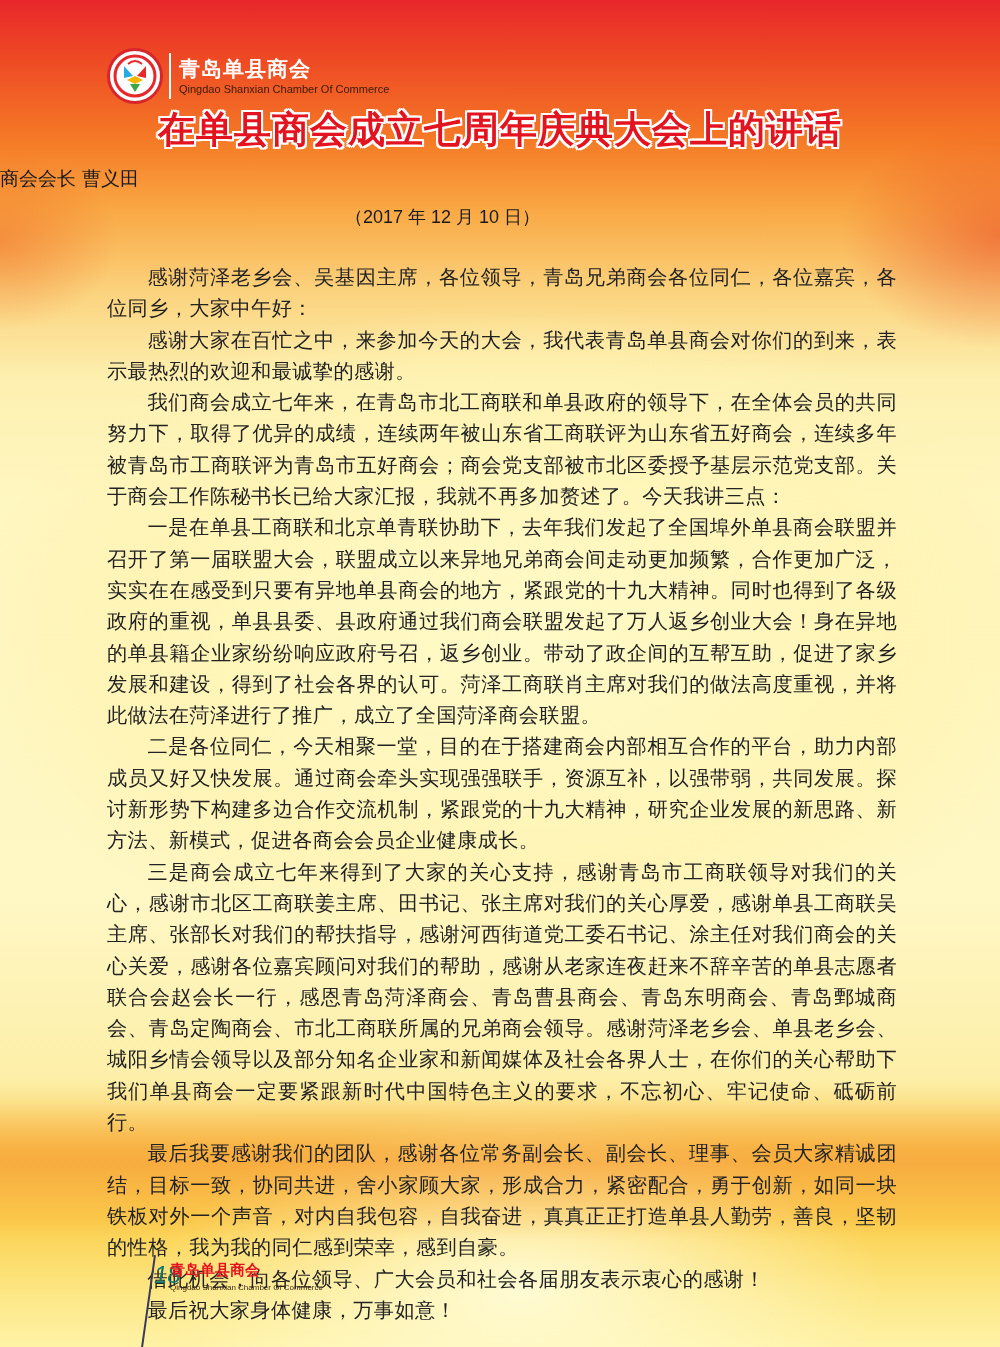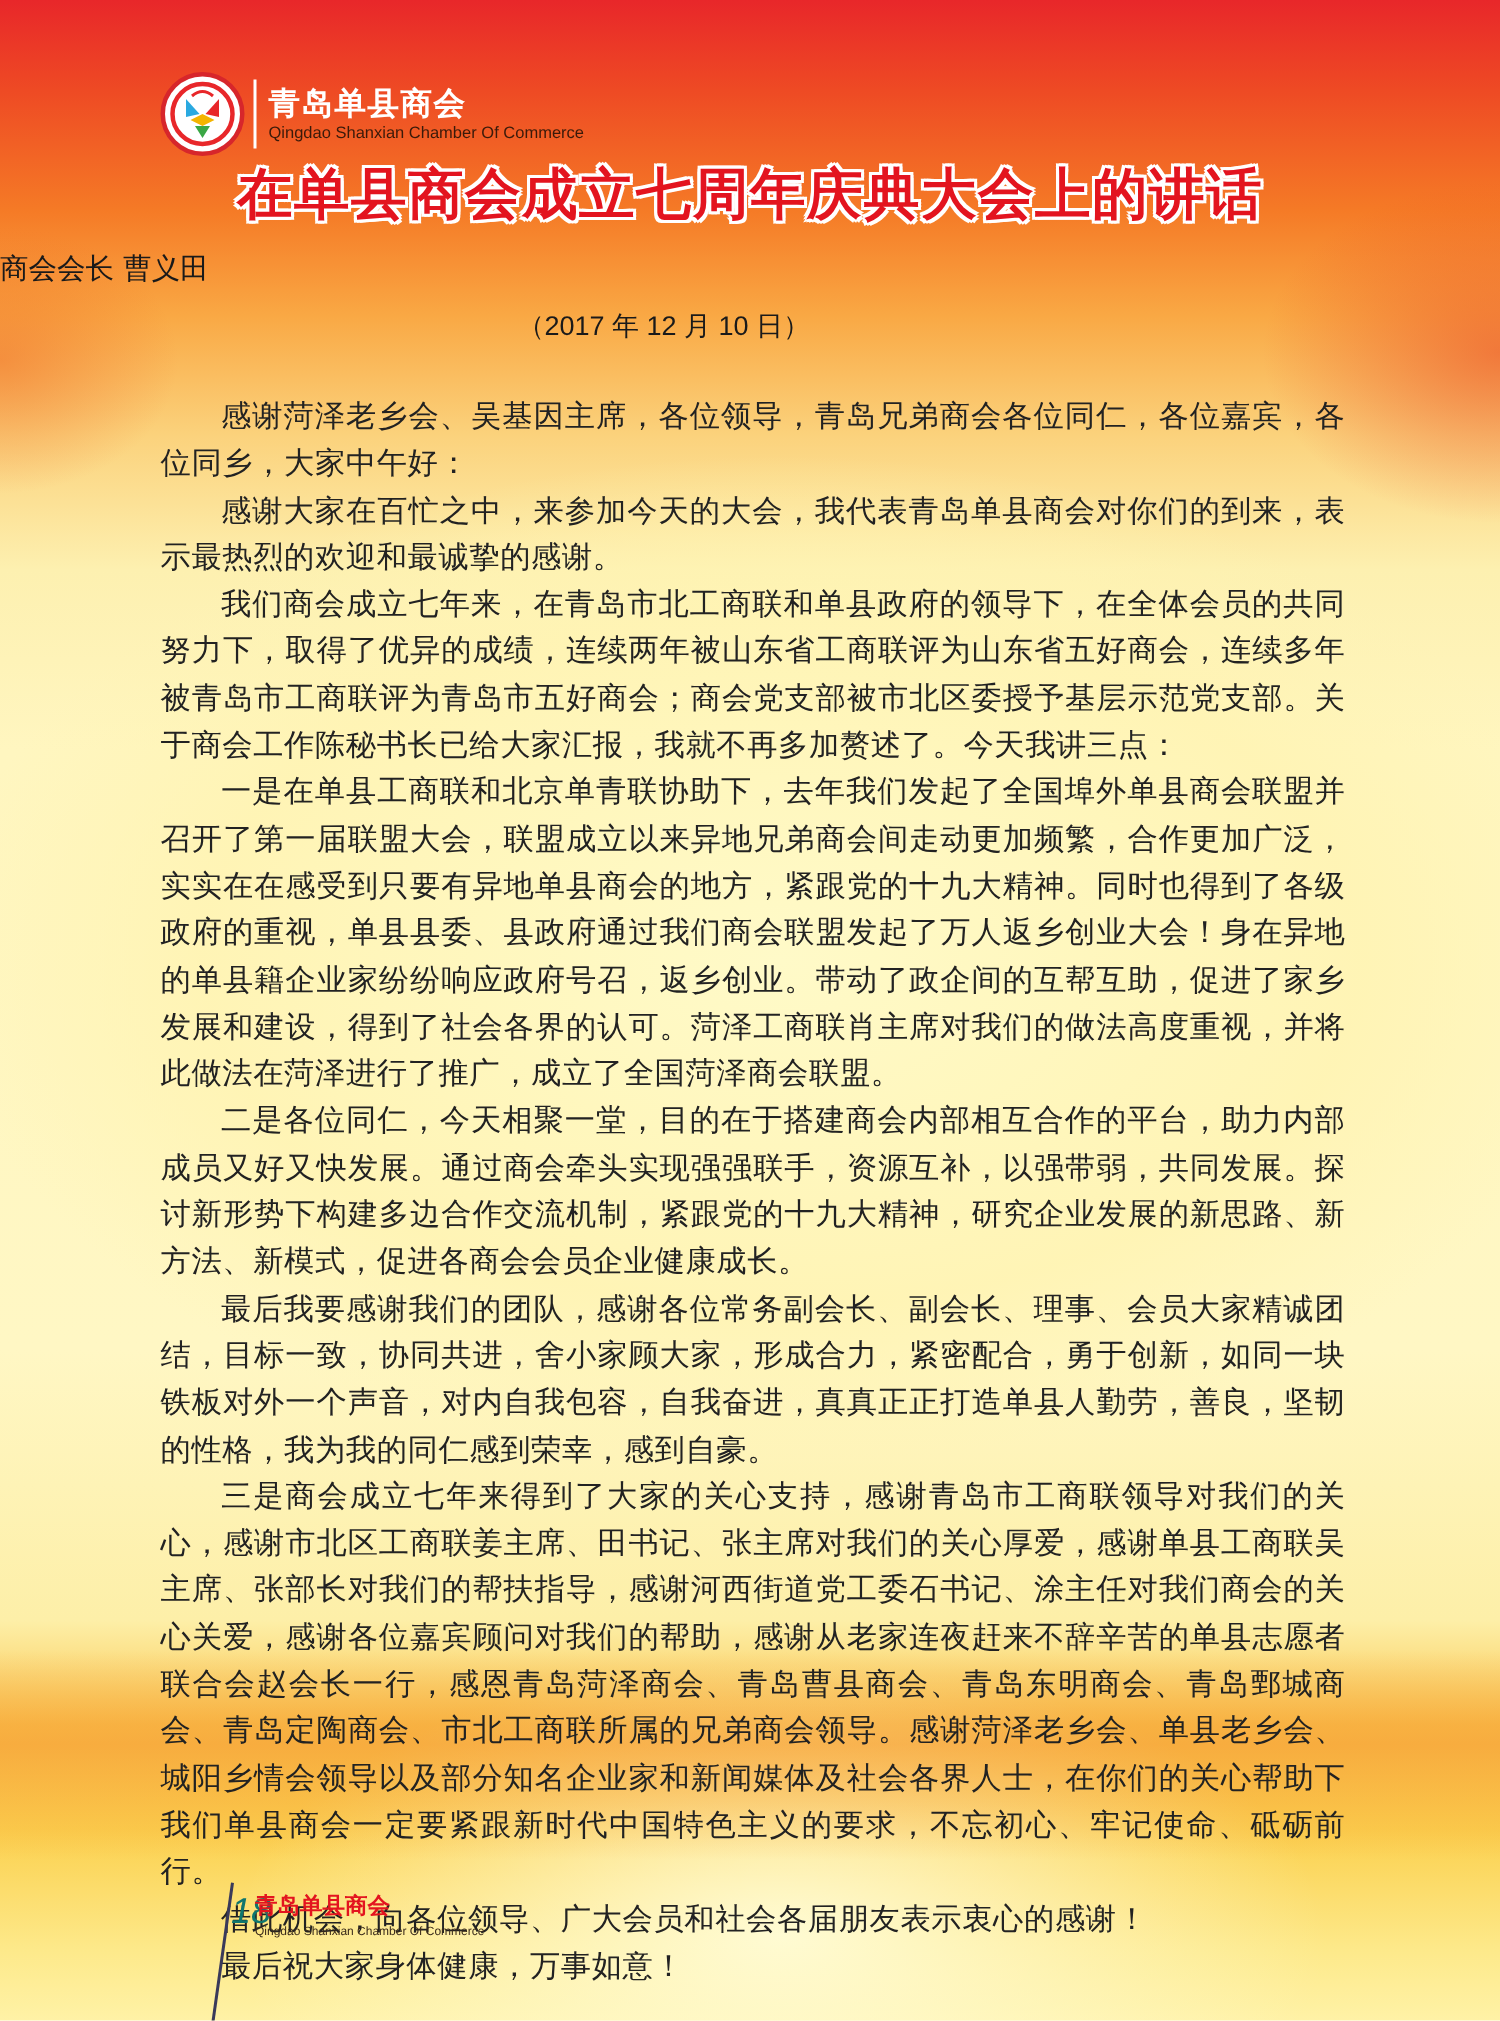--- a/index.html
+++ b/index.html
@@ -78,22 +78,22 @@
 <div class="title">在单县商会成立七周年庆典大会上的讲话</div>
 <div class="author">商会会长  曹义田</div>
 <div class="date">（2017 年 12 月 10 日）</div>
 
 <div class="body">
   <p>感谢菏泽老乡会、吴基因主席，各位领导，青岛兄弟商会各位同仁，各位嘉宾，各位同乡，大家中午好：</p>
   <p>感谢大家在百忙之中，来参加今天的大会，我代表青岛单县商会对你们的到来，表示最热烈的欢迎和最诚挚的感谢。</p>
   <p>我们商会成立七年来，在青岛市北工商联和单县政府的领导下，在全体会员的共同努力下，取得了优异的成绩，连续两年被山东省工商联评为山东省五好商会，连续多年被青岛市工商联评为青岛市五好商会；商会党支部被市北区委授予基层示范党支部。关于商会工作陈秘书长已给大家汇报，我就不再多加赘述了。今天我讲三点：</p>
   <p>一是在单县工商联和北京单青联协助下，去年我们发起了全国埠外单县商会联盟并召开了第一届联盟大会，联盟成立以来异地兄弟商会间走动更加频繁，合作更加广泛，实实在在感受到只要有异地单县商会的地方，紧跟党的十九大精神。同时也得到了各级政府的重视，单县县委、县政府通过我们商会联盟发起了万人返乡创业大会！身在异地的单县籍企业家纷纷响应政府号召，返乡创业。带动了政企间的互帮互助，促进了家乡发展和建设，得到了社会各界的认可。菏泽工商联肖主席对我们的做法高度重视，并将此做法在菏泽进行了推广，成立了全国菏泽商会联盟。</p>
   <p>二是各位同仁，今天相聚一堂，目的在于搭建商会内部相互合作的平台，助力内部成员又好又快发展。通过商会牵头实现强强联手，资源互补，以强带弱，共同发展。探讨新形势下构建多边合作交流机制，紧跟党的十九大精神，研究企业发展的新思路、新方法、新模式，促进各商会会员企业健康成长。</p>
+  <p>三是商会成立七年来得到了大家的关心支持，感谢青岛市工商联领导对我们的关心，感谢市北区工商联姜主席、田书记、张主席对我们的关心厚爱，感谢单县工商联吴主席、张部长对我们的帮扶指导，感谢河西街道党工委石书记、涂主任对我们商会的关心关爱，感谢各位嘉宾顾问对我们的帮助，感谢从老家连夜赶来不辞辛苦的单县志愿者联合会赵会长一行，感恩青岛菏泽商会、青岛曹县商会、青岛东明商会、青岛鄄城商会、青岛定陶商会、市北工商联所属的兄弟商会领导。感谢菏泽老乡会、单县老乡会、城阳乡情会领导以及部分知名企业家和新闻媒体及社会各界人士，在你们的关心帮助下我们单县商会一定要紧跟新时代中国特色主义的要求，不忘初心、牢记使命、砥砺前行。</p>
   <p>最后我要感谢我们的团队，感谢各位常务副会长、副会长、理事、会员大家精诚团结，目标一致，协同共进，舍小家顾大家，形成合力，紧密配合，勇于创新，如同一块铁板对外一个声音，对内自我包容，自我奋进，真真正正打造单县人勤劳，善良，坚韧的性格，我为我的同仁感到荣幸，感到自豪。</p>
-  <p>三是商会成立七年来得到了大家的关心支持，感谢青岛市工商联领导对我们的关心，感谢市北区工商联姜主席、田书记、张主席对我们的关心厚爱，感谢单县工商联吴主席、张部长对我们的帮扶指导，感谢河西街道党工委石书记、涂主任对我们商会的关心关爱，感谢各位嘉宾顾问对我们的帮助，感谢从老家连夜赶来不辞辛苦的单县志愿者联合会赵会长一行，感恩青岛菏泽商会、青岛曹县商会、青岛东明商会、青岛鄄城商会、青岛定陶商会、市北工商联所属的兄弟商会领导。感谢菏泽老乡会、单县老乡会、城阳乡情会领导以及部分知名企业家和新闻媒体及社会各界人士，在你们的关心帮助下我们单县商会一定要紧跟新时代中国特色主义的要求，不忘初心、牢记使命、砥砺前行。</p>
   <p>借此机会，向各位领导、广大会员和社会各届朋友表示衷心的感谢！</p>
   <p>最后祝大家身体健康，万事如意！</p>
 </div>
 
 <div class="footer">
   <span class="page-num">18</span>
   <div class="slash"></div>
   <span class="foot-cn">青岛单县商会</span>
   <span class="foot-en">Qingdao Shanxian Chamber Of Commerce</span>
 </div>

